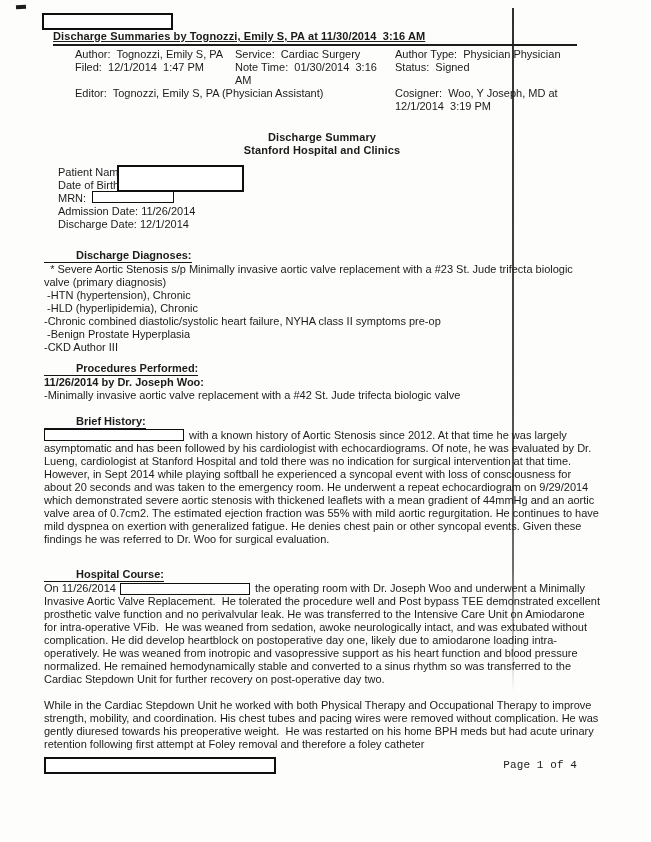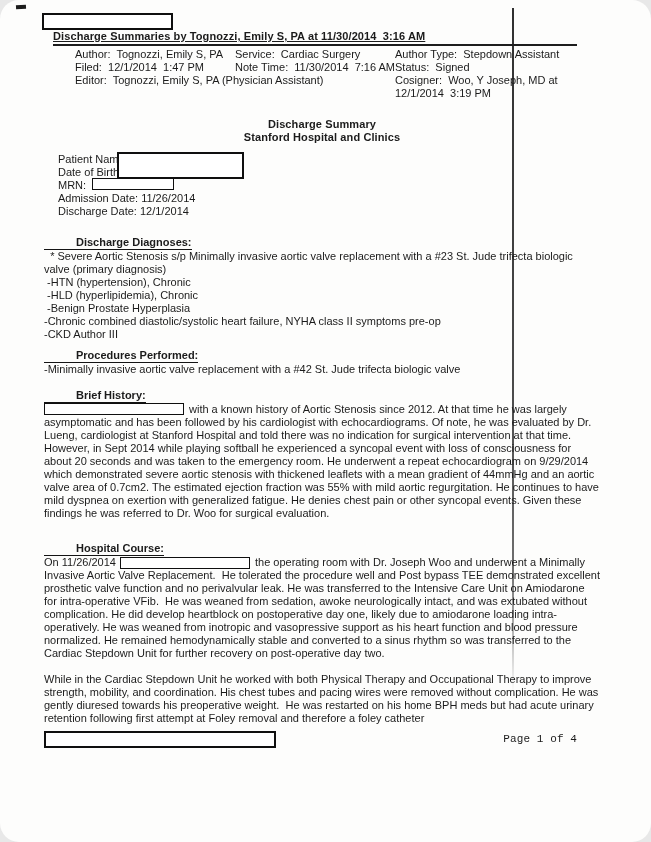--- a/index.html
+++ b/index.html
@@ -1,19 +1,19 @@
 <!DOCTYPE html>
 <html><head>
 <meta charset="utf-8">
 <style>
   html,body { margin:0; padding:0; background:#e8e8e8; }
   .page {
     position:relative; width:651px; height:842px; background:#fdfdfc;
     font-family:"Liberation Sans", sans-serif; font-size:11px; line-height:13px;
-    color:#1b1b1b; overflow:hidden;border-radius:19px;
+    color:#1b1b1b; overflow:hidden;
   }
   .content { position:absolute; left:44px; top:30px; width:556px; }
 
   
   .speck { position:absolute; left:16px; top:5px; width:10px; height:4px; background:#1c1c1c; transform:rotate(-3deg); }
   .fold {
     position:absolute; left:512px; top:8px; width:1.5px; height:684px;
     background:linear-gradient(to bottom,#303030 0%,#4a4a4a 55%,#6e6e6e 82%,rgba(110,110,110,0) 100%);
   }
 
@@ -67,23 +67,23 @@
 
   <div class="content">
 
     <div class="note-head">
       <span class="note-title">Discharge Summaries by Tognozzi, Emily S, PA at 11/30/2014  3:16 AM</span>
     </div>
 
     <div class="meta">
       <div>Author:  Tognozzi, Emily S, PA</div>
       <div>Service:  Cardiac Surgery</div>
-      <div>Author Type:  Stepdown Assistant</div>
+      <div>Author Type:  Physician Physician</div>
       <div>Filed:  12/1/2014  1:47 PM</div>
-      <div>Note Time:  11/30/2014  7:16 AM</div>
+      <div>Note Time:  01/30/2014  3:16 AM</div>
       <div>Status:  Signed</div>
       <div class="c12">Editor:  Tognozzi, Emily S, PA (Physician Assistant)</div>
       <div>Cosigner:  Woo, Y Joseph, MD at</div>
       <div class="c12"></div>
       <div>12/1/2014  3:19 PM</div>
     </div>
 
     <div class="doc-title">
       <div>Discharge Summary</div>
       <div>Stanford Hospital and Clinics</div>
@@ -97,27 +97,28 @@
       <div class="pl">MRN:</div>
       <div class="pl">Admission Date: 11/26/2014</div>
       <div class="pl">Discharge Date: 12/1/2014</div>
     </div>
 
     <div class="sec-diag">
       <div class="h"><span class="ul">Discharge Diagnoses:</span></div>
       <div class="line">  * Severe Aortic Stenosis s/p Minimally invasive aortic valve replacement with a #23 St. Jude trifecta biologic valve (primary diagnosis)</div>
       <div class="line"> -HTN (hypertension), Chronic</div>
       <div class="line"> -HLD (hyperlipidemia), Chronic</div>
+      <div class="line">-Chronic combined diastolic/systolic heart failure, NYHA class II symptoms pre-op</div>
       <div class="line"> -Benign Prostate Hyperplasia</div>
-      <div class="line">-Chronic combined diastolic/systolic heart failure, NYHA class II symptoms pre-op</div>
       <div class="line">-CKD Author III</div>
     </div>
 
     <div class="sec-proc">
       <div class="h"><span class="ul">Procedures Performed:</span></div>
+      <div class="line bold">11/26/2014 by Dr. Joseph Woo:</div>
       <div class="line">-Minimally invasive aortic valve replacement with a #42 St. Jude trifecta biologic valve</div>
     </div>
 
     <div class="sec-bh">
       <div class="h"><span class="ul">Brief History:</span></div>
       <div class="para"><span class="redact inline bh"></span><span>with a known history of Aortic Stenosis since 2012. At that time he was largely asymptomatic and has been followed by his cardiologist with echocardiograms. Of note, he was evaluated by Dr. Lueng, cardiologist at Stanford Hospital and told there was no indication for surgical intervention at that time. However, in Sept 2014 while playing softball he experienced a syncopal event with loss of consciousness for about 20 seconds and was taken to the emergency room. He underwent a repeat echocardiogram on 9/29/2014 which demonstrated severe aortic stenosis with thickened leaflets with a mean gradient of 44mmHg and an aortic valve area of 0.7cm2. The estimated ejection fraction was 55% with mild aortic regurgitation. He continues to have mild dyspnea on exertion with generalized fatigue. He denies chest pain or other syncopal events. Given these findings he was referred to Dr. Woo for surgical evaluation.</span></div>
     </div>
 
     <div class="sec-hc">
       <div class="h"><span class="ul">Hospital Course:</span></div>

